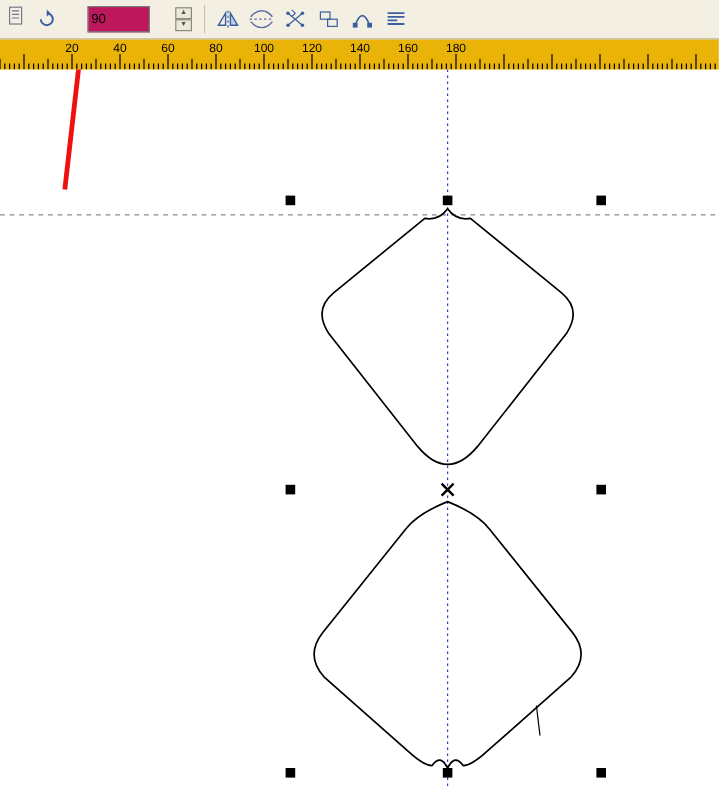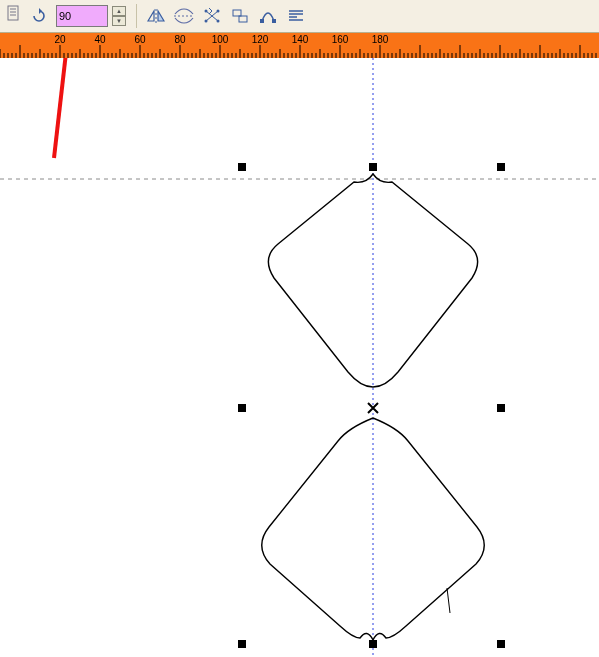--- a/index.html
+++ b/index.html
@@ -11,36 +11,36 @@
   .toolbar{
     position:absolute;left:0;top:0;width:599px;height:32px;
     background:#f4efe3;border-bottom:1px solid #b8b090;
     display:flex;align-items:center;padding:0 6px;gap:2px;
   }
   .tb-btn{
     width:24px;height:24px;border:1px solid transparent;border-radius:2px;
     display:flex;align-items:center;justify-content:center;color:#4a70a8;
   }
   .tb-input{
-    width:46px;height:18px;border:1px solid #7a7a7a;background:#f0abfc;
-    margin:0 2px;padding:1px 2px;font-size:11px;line-height:16px;
+    width:46px;height:18px;border:1px solid #7a7a7a;background:#be185d;
+    margin:0 19px;padding:1px 2px;font-size:11px;line-height:16px;
   }
   .spin{
     width:14px;height:20px;display:flex;flex-direction:column;
     justify-content:center;gap:0px;margin-right:4px;
   }
   .spin span{
     height:9px;border:1px solid #8a8a7a;background:#ece9d8;font-size:6px;
     display:flex;align-items:center;justify-content:center;color:#555;
   }
   .divider{width:1px;height:24px;background:#c8c2a8;margin:0 4px;}
   
   .ruler-wrap{
     position:absolute;left:0;top:33px;width:599px;height:25px;
-    background:#f97316;border-bottom:1px solid #eab308;
+    background:#eab308;border-bottom:1px solid #eab308;
   }
   .ruler-svg{display:block;}
   
   .canvas{
     position:absolute;left:0;top:58px;width:599px;height:599px;background:#fff;
   }
   .canvas svg{width:599px;height:599px;display:block;}
   
   .note{position:absolute;left:6px;top:4px;color:#777;width:16px;height:22px;}
 </style>

